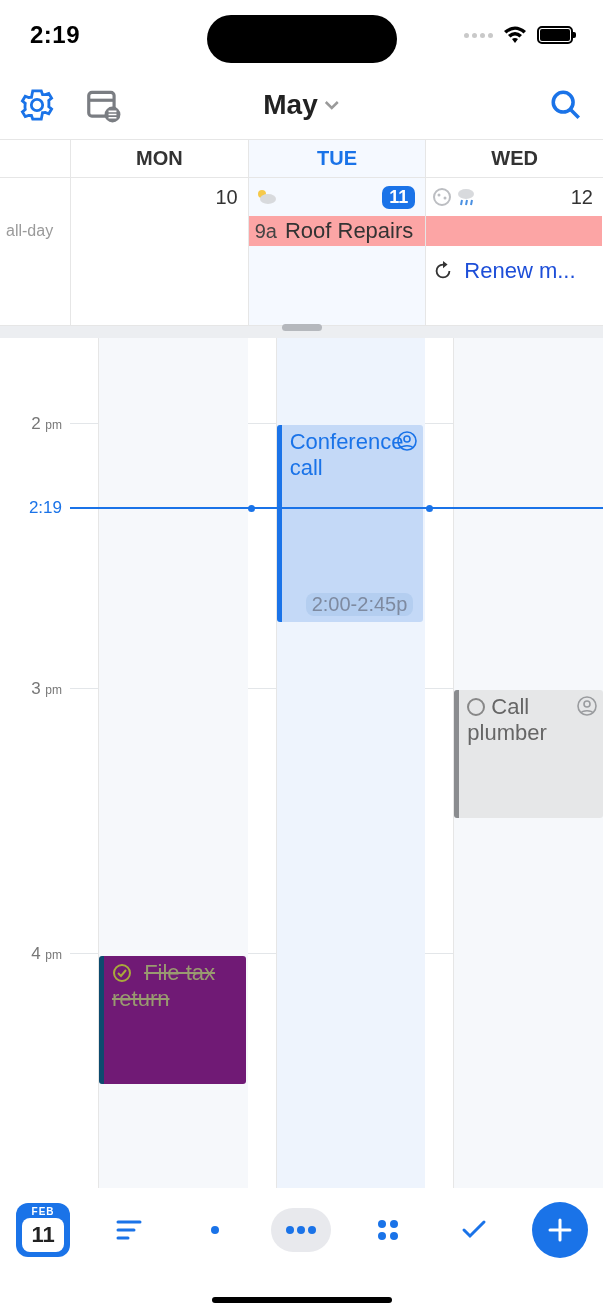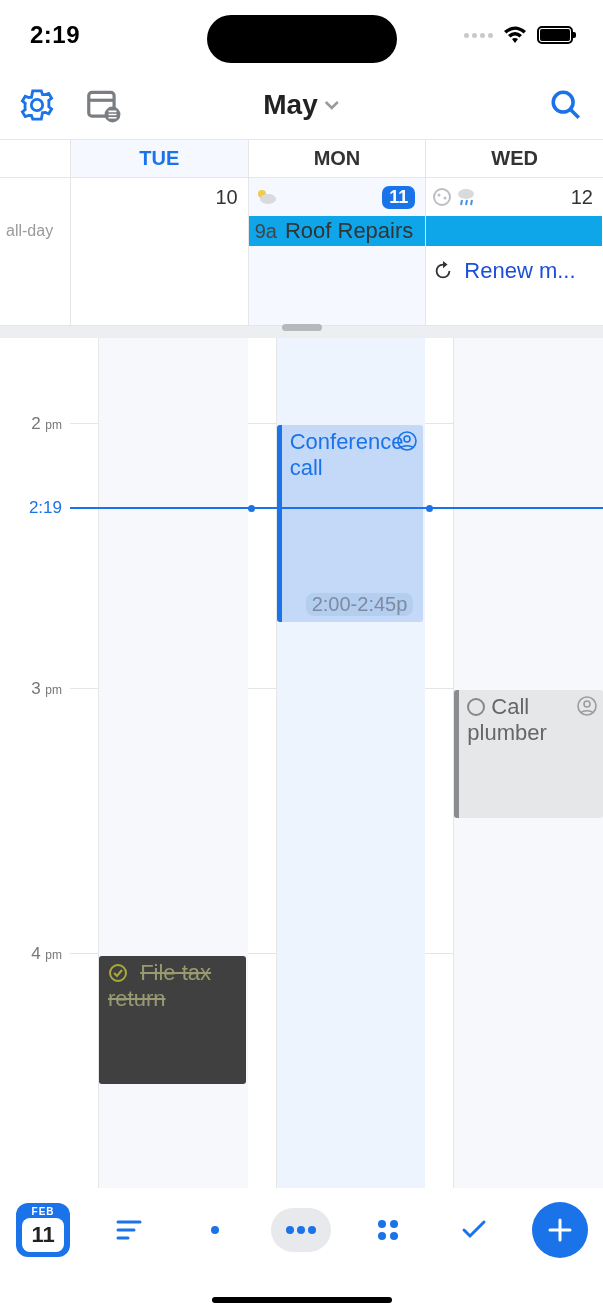--- a/index.html
+++ b/index.html
@@ -37,21 +37,21 @@
   .dr-cell.today-bg { background:#f5f9ff; }
   .day-chip { background:#1a73e8; color:#fff; font-weight:600; border-radius:7px; padding:1px 7px; font-size:18px; }
   .weather-left { margin-right:auto; margin-left:5px; display:flex; gap:2px; font-size:20px; color:#888; }
 
   
   .allday { display:grid; grid-template-columns: 70px 1fr 1fr 1fr; position:relative; height: 110px; border-bottom: 1px solid #e6e6e6; }
   .allday-label { font-size: 16px; color:#9a9a9a; padding: 6px 6px; }
   .ad-col { border-left:1px solid #e6e6e6; position:relative; }
   .ad-col.today-bg { background:#f5f9ff; }
   .allday-evt { position:absolute; left:0; right:0; height:30px; display:flex; align-items:center; font-size:22px; padding-left:6px; gap:4px; overflow:hidden; white-space:nowrap; }
-  .roof { top:0; background:#0ea5e9; color:#333; width:200%; }
+  .roof { top:0; background:#fca5a5; color:#333; width:200%; }
   .roof-start { font-size:20px; color:#444; margin-right:4px; }
   .renew { top:40px; color:#1d4ed8; }
 
   
   .divider { height: 12px; background:#eceef1; position:relative; }
   .grab { position:absolute; left:50%; top:-2px; transform:translateX(-50%); width:40px; height:7px; background:#b5b8bd; border-radius:4px; }
 
   
   .grid-wrap { position:relative; height: 850px; }
   .grid { display:grid; grid-template-columns: 70px 1fr 1fr 1fr; position:absolute; inset:0;gap:28px; }
@@ -68,21 +68,21 @@
   .nowline::after { left: 356px; }
 
   
   .event { position:absolute; border-radius:3px; padding:4px 8px; font-size:22px; overflow:hidden; }
   .evt-conf { background:#c4d9f7; border-left:5px solid #1a73e8; color:#1a73e8; }
   .evt-conf .person { position:absolute; top:6px; right:6px; }
   .evt-conf .time-badge { position:absolute; bottom:6px; right:10px; color:#7e8aa0; font-size:20px; background:#b4cef0; border-radius:8px; padding:0 6px; }
   .evt-plumber { background:#e6e7e8; border-left:5px solid #8a8c8f; color:#666; }
   .evt-plumber .person { position:absolute; top:6px; right:6px; color:#888; }
   .evt-plumber .ring { display:inline-block; width:18px; height:18px; border:2.5px solid #888; border-radius:50%; margin-right:6px; vertical-align:-2px; }
-  .evt-tax { background:#404040; border-left:1px solid #0c4a6e; color:#999a70; }
+  .evt-tax { background:#701a75; border-left:5px solid #0c4a6e; color:#999a70; }
   .evt-tax .title-line { text-decoration: line-through; }
   .evt-tax .check { color:#a9aa3b; margin-right:6px; font-weight:bold; }
 
   
   .toolbar { position:absolute; left:0; right:0; bottom:0; height:120px; background:#fff; display:flex; align-items:flex-start; justify-content:space-around; padding-top:14px; }
   .tb-item { width:60px; height:50px; display:flex; align-items:center; justify-content:center; position:relative; }
   .today-btn { width:54px; height:54px; background:#1a73e8; border-radius:12px; display:flex; flex-direction:column; align-items:center; justify-content:flex-start; color:#fff; font-weight:700; padding-top:3px; }
   .today-btn .m { font-size:10px; letter-spacing:1px; }
   .today-btn .inner { background:#fff; color:#222; border-radius:8px; width:42px; height:34px; display:flex; align-items:center; justify-content:center; font-size:22px; margin-top:1px; }
   .pill { background:#e8e9ed; border-radius:22px; width:70px; height:44px; display:flex; align-items:center; justify-content:center; }
@@ -143,22 +143,22 @@
   <div class="search-btn">
     <svg width="34" height="34" viewBox="0 0 24 24">
         <circle cx="10" cy="10" r="7" fill="none" stroke="#1a73e8" stroke-width="2.5"></circle>
         <line x1="15" y1="15" x2="21" y2="21" stroke="#1a73e8" stroke-width="2.5"></line>
       </svg>
   </div>
 </div>
 
 <div class="day-header">
   <div></div>
+  <div class="dh-label">MON</div>
   <div class="dh-label today">TUE</div>
-  <div class="dh-label">MON</div>
   <div class="dh-label">WED</div>
 </div>
 
 <div class="date-row">
   <div class="dr-gutter"></div>
   <div class="dr-cell">
     <span>10</span>
   </div>
   <div class="dr-cell today-bg">
     <span class="weather-left">

